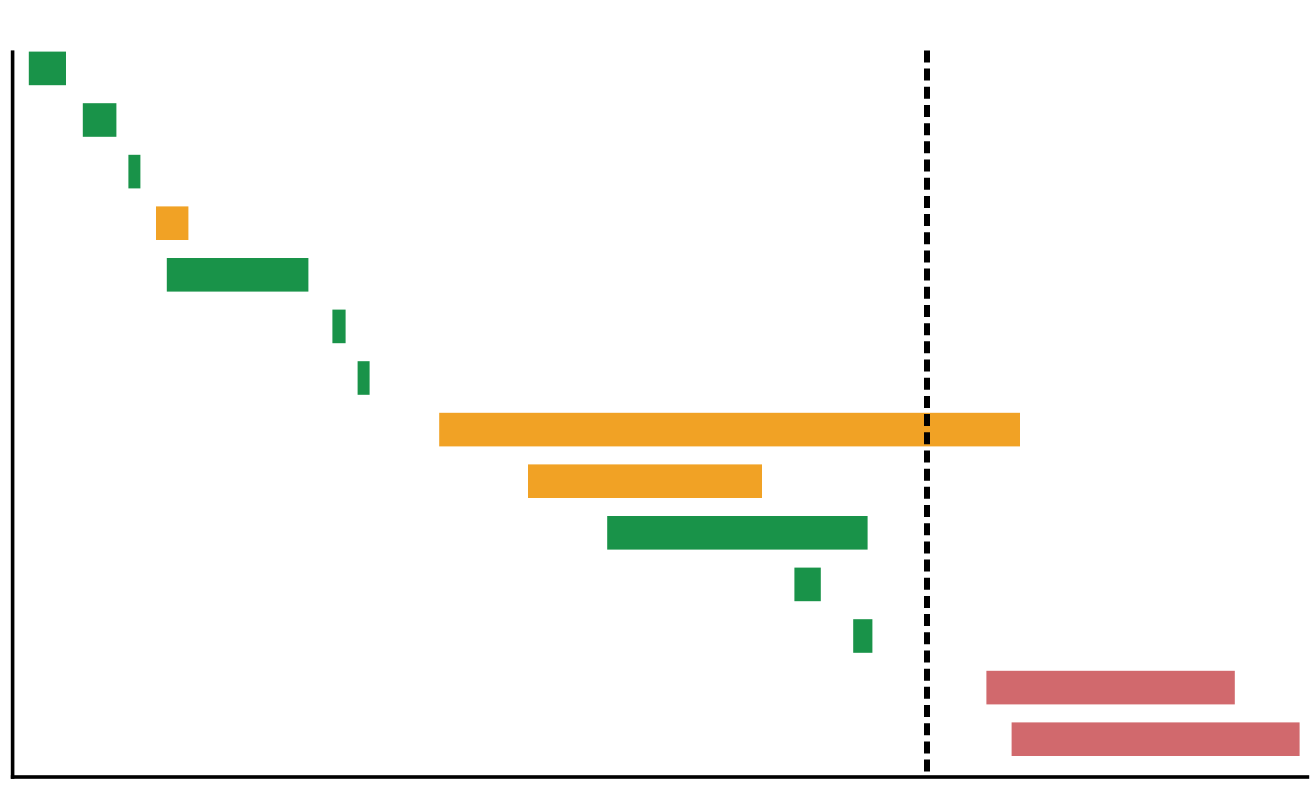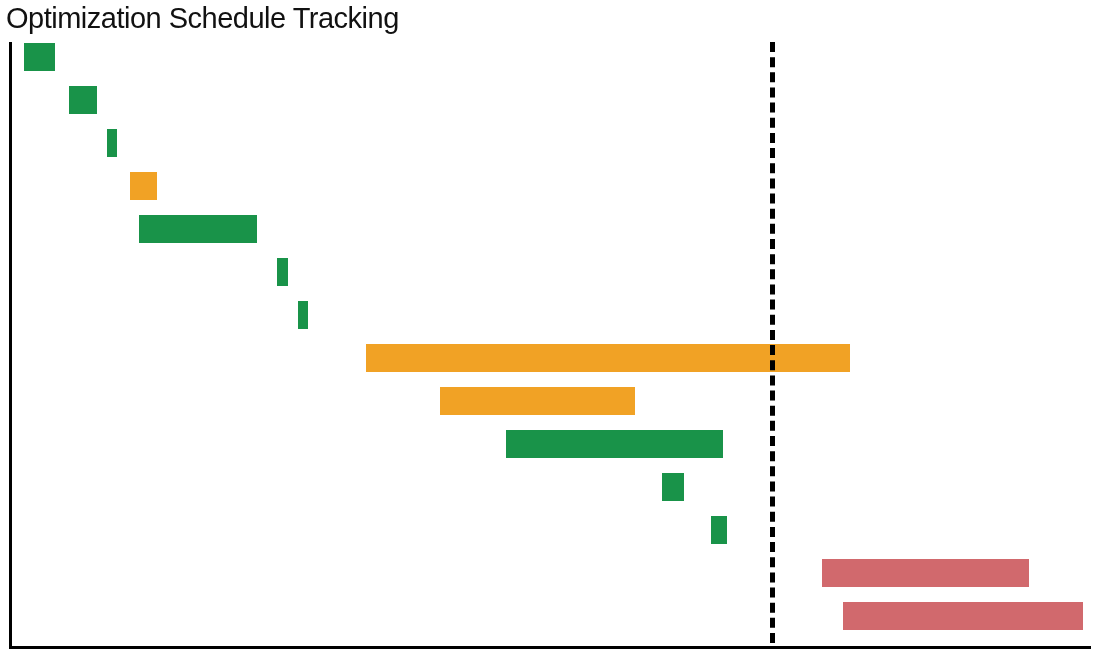--- a/index.html
+++ b/index.html
@@ -37,21 +37,20 @@
     width: 0;
     height: calc(100% - 3px); 
     border-left-style: dashed;
     border-left-color: #000;
   }
 </style>
 </head>
 <body>
 
 <div class="chart-container">
-  <div class="chart-title" style="left: 6px; top: 2px;">Optimization Schedule Tracking</div>
   <div class="plot-area" id="plot-area" style="left: 9px; top: 42px; width: 1082px; height: 607px;">
       <div class="bar" style="left: 11.632px; width: 31.291px; top: 1px; height: 28px; background: rgb(25, 147, 73);"></div>
       <div class="bar" style="left: 56.95px; width: 28.054px; top: 44px; height: 28px; background: rgb(25, 147, 73);"></div>
       <div class="bar" style="left: 94.715px; width: 10.79px; top: 87px; height: 28px; background: rgb(25, 147, 73);"></div>
       <div class="bar" style="left: 118.453px; width: 26.975px; top: 130px; height: 28px; background: rgb(241, 162, 37);"></div>
       <div class="bar" style="left: 127.085px; width: 117.611px; top: 173px; height: 28px; background: rgb(25, 147, 73);"></div>
       <div class="bar" style="left: 265.197px; width: 10.79px; top: 216px; height: 28px; background: rgb(25, 147, 73);"></div>
       <div class="bar" style="left: 285.698px; width: 10.79px; top: 259px; height: 28px; background: rgb(25, 147, 73);"></div>
       <div class="bar" style="left: 353.675px; width: 484.471px; top: 302px; height: 28px; background: rgb(241, 162, 37);"></div>
       <div class="bar" style="left: 428.126px; width: 195.299px; top: 345px; height: 28px; background: rgb(241, 162, 37);"></div>

